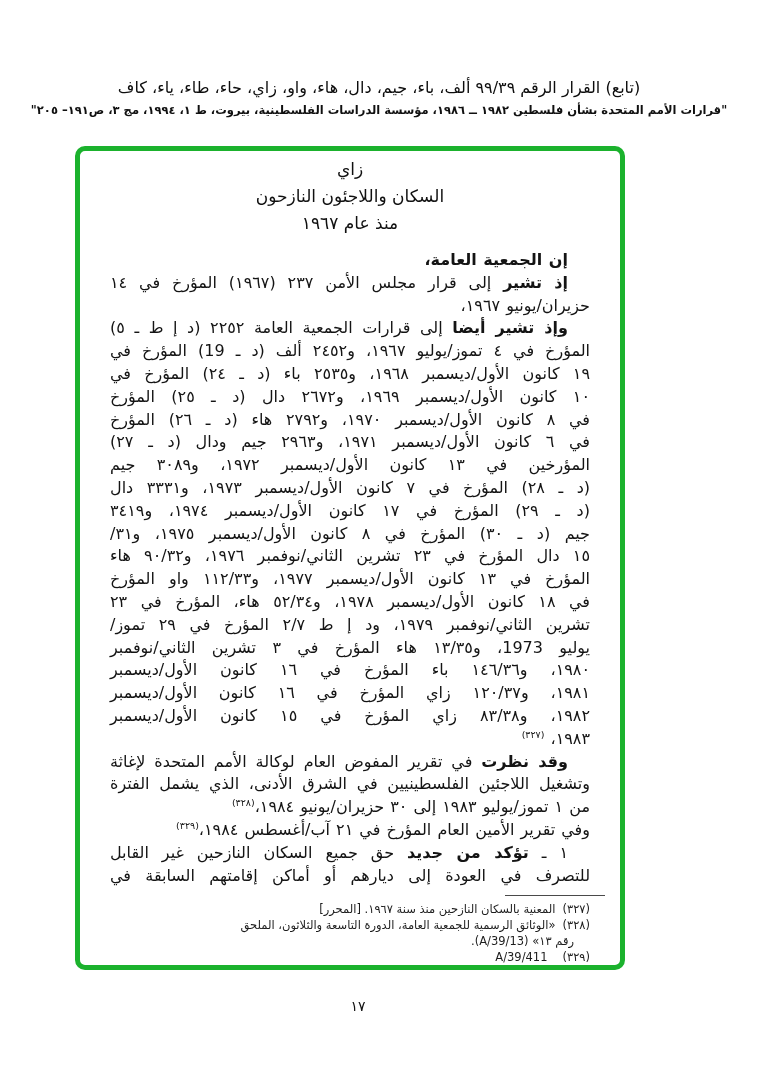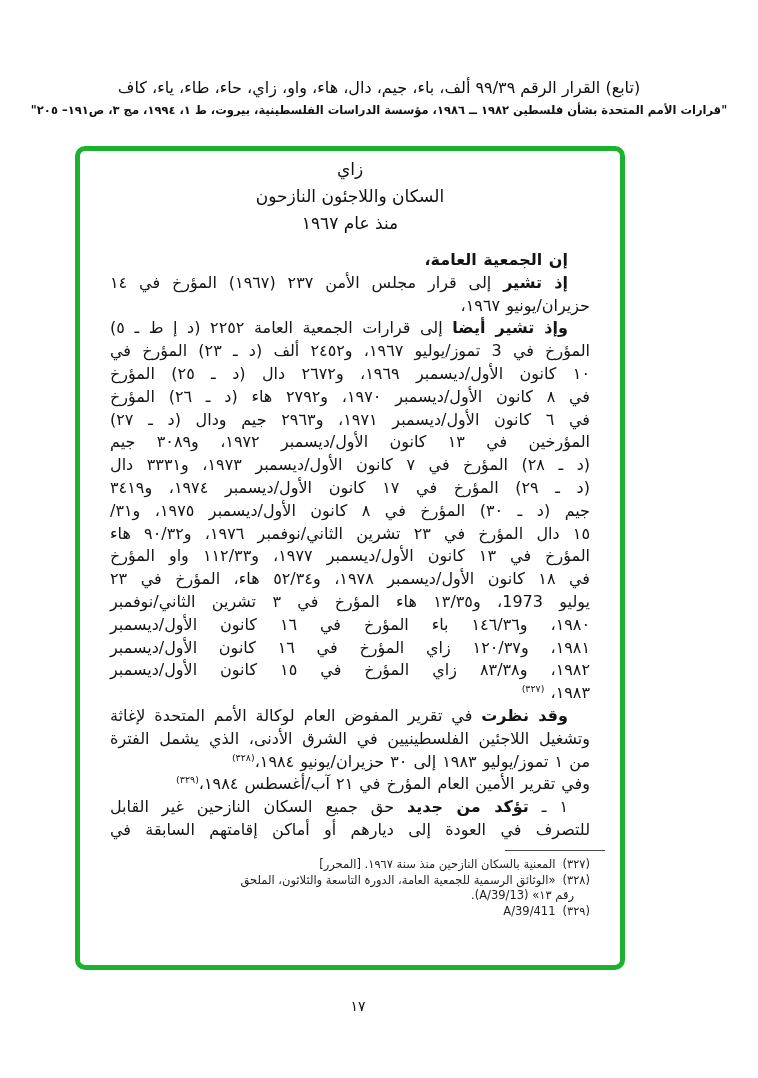--- a/index.html
+++ b/index.html
@@ -22,21 +22,21 @@
   .line.justify{text-align:justify;text-align-last:justify;-moz-text-align-last:justify;text-justify:inter-word}
   .line.indent{padding-right:22px}
   .line.gap{}
   .line .bold{font-weight:bold}
   sup.ref{font-size:9.5px;vertical-align:super;line-height:0}
   .fnsep{border:0;border-top:1.5px solid #4a4a4a;width:100px;margin:8px -15px 6px auto;height:0}
   .footnotes{direction:rtl}
   .fn{font-size:11.5px;line-height:15.8px;color:#1d1d1d}
   .fn .marker{margin-left:7px}
   .fn.cont{padding-left:0;padding-right:16px}
-  .fn .latin{margin-right:0;direction:ltr;unicode-bidi:isolate}
+  .fn .latin{margin-right:8px;direction:ltr;unicode-bidi:isolate}
   .pagenum{position:absolute;top:998px;left:0;width:716px;text-align:center;font-size:14px;color:#111}
 </style>
 </head>
 <body>
 
 <div class="header">
   <div class="h1">(تابع) القرار الرقم ٩٩/٣٩ ألف، باء، جيم، دال، هاء، واو، زاي، حاء، طاء، ياء، كاف</div>
   <div class="h2">"قرارات الأمم المتحدة بشأن فلسطين ١٩٨٢ ــ ١٩٨٦، مؤسسة الدراسات الفلسطينية، بيروت، ط ١، ١٩٩٤، مج ٣، ص١٩١– ٢٠٥"</div>
 </div>
 
@@ -44,31 +44,33 @@
   <div class="title-block" id="title-block">
       <div class="title-line">زاي</div>
       <div class="title-line">السكان واللاجئون النازحون</div>
       <div class="title-line">منذ عام ١٩٦٧</div>
     </div>
   <div class="body-lines" id="body-lines">
       <div class="line  indent"><span class="bold">إن الجمعية العامة،</span></div>
       <div class="line justify indent"><span class="bold">إذ تشير</span><span> إلى قرار مجلس الأمن ٢٣٧ (١٩٦٧) المؤرخ في ١٤</span></div>
       <div class="line "><span>حزيران/يونيو ١٩٦٧،</span></div>
       <div class="line justify indent"><span class="bold">وإذ تشير أيضا</span><span> إلى قرارات الجمعية العامة ٢٢٥٢ (د إ ط ـ ٥)</span></div>
-      <div class="line justify"><span>المؤرخ في 3 تموز/يوليو ١٩٦٧، و٢٤٥٢ ألف (د ـ ٢٣) المؤرخ في</span></div>
+      <div class="line justify"><span>المؤرخ في ٤ تموز/يوليو ١٩٦٧، و٢٤٥٢ ألف (د ـ 19) المؤرخ في</span></div>
+      <div class="line justify"><span>١٩ كانون الأول/ديسمبر ١٩٦٨، و٢٥٣٥ باء (د ـ ٢٤) المؤرخ في</span></div>
       <div class="line justify"><span>١٠ كانون الأول/ديسمبر ١٩٦٩، و٢٦٧٢ دال (د ـ ٢٥) المؤرخ</span></div>
       <div class="line justify"><span>في ٨ كانون الأول/ديسمبر ١٩٧٠، و٢٧٩٢ هاء (د ـ ٢٦) المؤرخ</span></div>
       <div class="line justify"><span>في ٦ كانون الأول/ديسمبر ١٩٧١، و٢٩٦٣ جيم ودال (د ـ ٢٧)</span></div>
       <div class="line justify"><span>المؤرخين في ١٣ كانون الأول/ديسمبر ١٩٧٢، و٣٠٨٩ جيم</span></div>
       <div class="line justify"><span>(د ـ ٢٨) المؤرخ في ٧ كانون الأول/ديسمبر ١٩٧٣، و٣٣٣١ دال</span></div>
       <div class="line justify"><span>(د ـ ٢٩) المؤرخ في ١٧ كانون الأول/ديسمبر ١٩٧٤، و٣٤١٩</span></div>
       <div class="line justify"><span>جيم (د ـ ٣٠) المؤرخ في ٨ كانون الأول/ديسمبر ١٩٧٥، و٣١/</span></div>
       <div class="line justify"><span>١٥ دال المؤرخ في ٢٣ تشرين الثاني/نوفمبر ١٩٧٦، و٩٠/٣٢ هاء</span></div>
       <div class="line justify"><span>المؤرخ في ١٣ كانون الأول/ديسمبر ١٩٧٧، و١١٢/٣٣ واو المؤرخ</span></div>
       <div class="line justify"><span>في ١٨ كانون الأول/ديسمبر ١٩٧٨، و٥٢/٣٤ هاء، المؤرخ في ٢٣</span></div>
+      <div class="line justify"><span>تشرين الثاني/نوفمبر ١٩٧٩، ود إ ط ٢/٧ المؤرخ في ٢٩ تموز/</span></div>
       <div class="line justify"><span>يوليو 1973، و١٣/٣٥ هاء المؤرخ في ٣ تشرين الثاني/نوفمبر</span></div>
       <div class="line justify"><span>١٩٨٠، و١٤٦/٣٦ باء المؤرخ في ١٦ كانون الأول/ديسمبر</span></div>
       <div class="line justify"><span>١٩٨١، و١٢٠/٣٧ زاي المؤرخ في ١٦ كانون الأول/ديسمبر</span></div>
       <div class="line justify"><span>١٩٨٢، و٨٣/٣٨ زاي المؤرخ في ١٥ كانون الأول/ديسمبر</span></div>
       <div class="line "><span>١٩٨٣، </span><sup class="ref">(٣٢٧)</sup></div>
       <div class="line justify indent gap"><span class="bold">وقد نظرت</span><span> في تقرير المفوض العام لوكالة الأمم المتحدة لإغاثة</span></div>
       <div class="line justify"><span>وتشغيل اللاجئين الفلسطينيين في الشرق الأدنى، الذي يشمل الفترة</span></div>
       <div class="line "><span>من ١ تموز/يوليو ١٩٨٣ إلى ٣٠ حزيران/يونيو ١٩٨٤،</span><sup class="ref">(٣٢٨)</sup></div>
       <div class="line "><span>وفي تقرير الأمين العام المؤرخ في ٢١ آب/أغسطس ١٩٨٤،</span><sup class="ref">(٣٢٩)</sup></div>
       <div class="line justify indent"><span>١ ـ </span><span class="bold">تؤكد من جديد</span><span> حق جميع السكان النازحين غير القابل</span></div>

